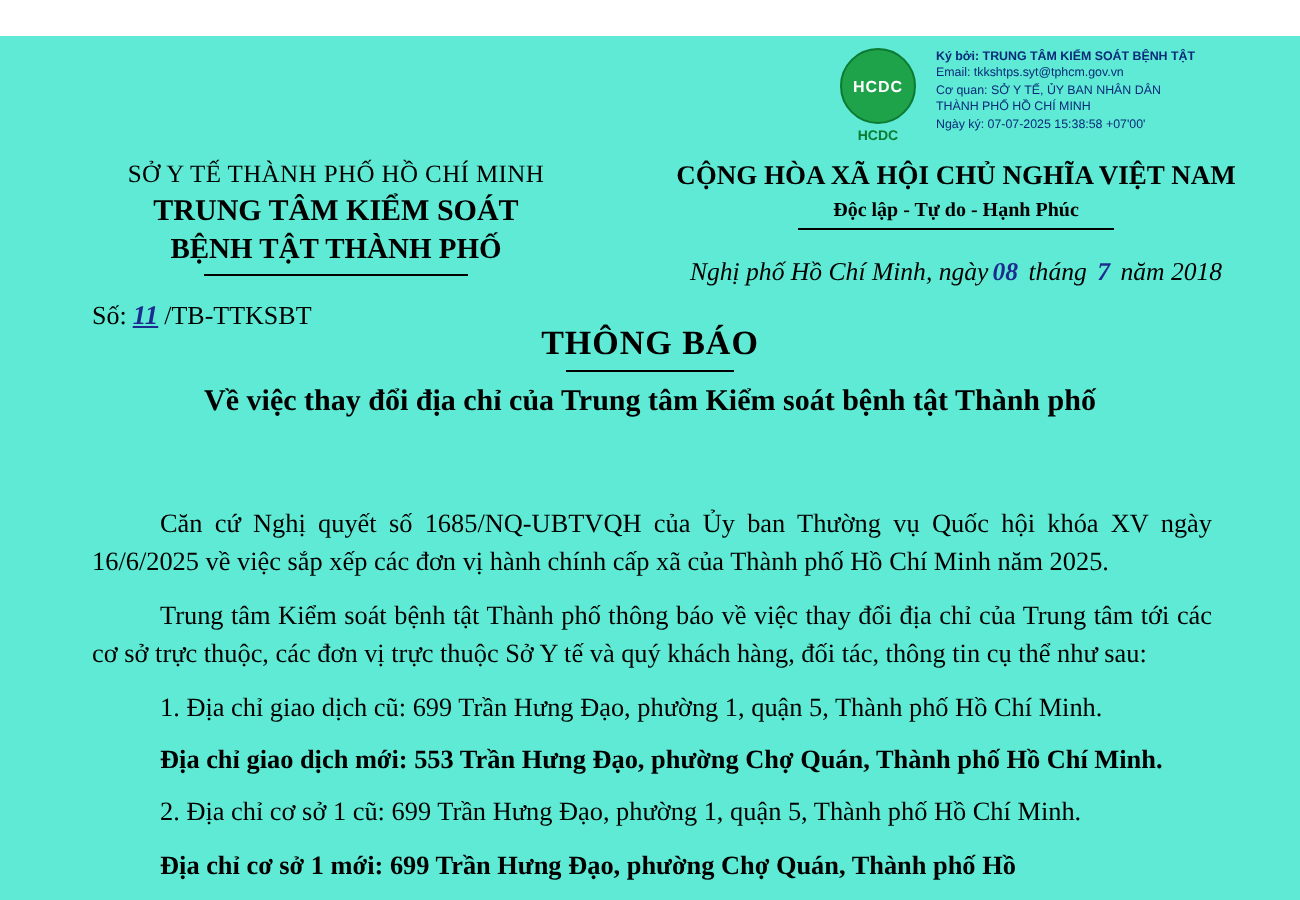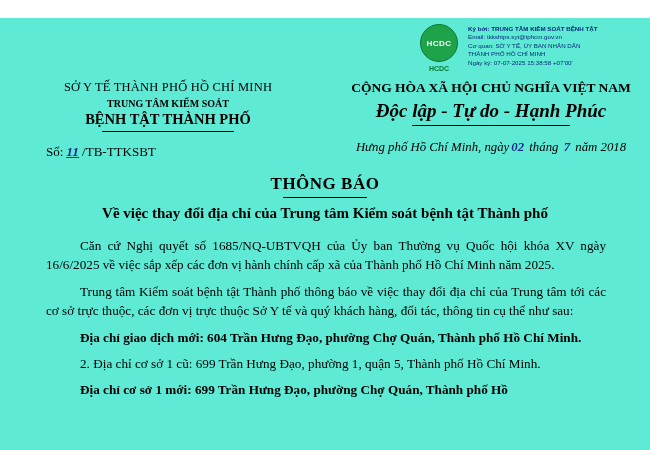--- a/index.html
+++ b/index.html
@@ -95,21 +95,21 @@
     top: 0;
     width: 300px;
     text-align: center;
     font-family: "Liberation Serif", serif;
   }
   .hdr-left .l1 {
     font-size: 12.5px;
     letter-spacing: .2px;
   }
   .hdr-left .l2 {
-    font-size: 10px;
+    font-size: 15px;
     font-weight: bold;
     margin-top: 3px;
   }
   .hdr-left .l3 {
     font-size: 14.5px;
     font-weight: bold;
     margin-top: 2px;
   }
   .hdr-left .underline {
     width: 132px;
@@ -127,33 +127,32 @@
     color: #1d2d8f;
     font-style: italic;
     font-weight: bold;
     font-size: 13.5px;
     padding: 0 3px;
     text-decoration: underline;
   }
 
   .hdr-right {
     position: absolute;
-    left: 331px;
+    left: 318px;
     top: 0;
     width: 320px;
     text-align: center;
   }
   .hdr-right .r1 {
     font-size: 13.5px;
     font-weight: bold;
   }
   .hdr-right .r2 {
-    font-size: 19px;
-    font-weight: bold;
-    font-style: italic;
+    font-size: 10px;
+    font-weight: bold;
     margin-top: 4px;
   }
   .hdr-right .underline2 {
     width: 158px;
     height: 1.3px;
     background: #000;
     margin: 3px auto 0 auto;
   }
   .hdr-right .place {
     margin-top: 14px;
@@ -164,21 +163,21 @@
   .hdr-right .hw {
     color: #1d2d8f;
     font-weight: bold;
     font-style: italic;
     padding: 0 2px;
   }
 
   
   .title-block {
     position: absolute;
-    top: 156px;
+    top: 144px;
     left: 0;
     width: 650px;
     text-align: center;
   }
   .title-main {
     font-size: 17px;
     font-weight: bold;
     letter-spacing: .5px;
   }
   .title-rule {
@@ -189,21 +188,21 @@
   }
   .title-sub {
     font-size: 15px;
     font-weight: bold;
     margin-top: 7px;
   }
 
   
   .body-block {
     position: absolute;
-    top: 218px;
+    top: 234px;
     left: 46px;
     width: 560px;
     font-size: 13.2px;
     line-height: 19.4px;
     text-align: justify;
   }
   .para {
     margin-bottom: 7px;
     text-indent: 34px;
   }
@@ -238,32 +237,33 @@
       <div class="sohieu">
         <span>Số:</span><span class="num">11</span><span>/TB-TTKSBT</span>
       </div>
     </div>
 
     <div class="hdr-right">
       <div class="r1">CỘNG HÒA XÃ HỘI CHỦ NGHĨA VIỆT NAM</div>
       <div class="r2">Độc lập - Tự do - Hạnh Phúc</div>
       <div class="underline2"></div>
       <div class="place">
-        <span>Hưng phố Hồ Chí Minh, ngày</span><span class="hw">02</span> <span>tháng</span> <span class="hw">7</span> <span>năm</span> <span>2018</span>
+        <span>Nghị phố Hồ Chí Minh, ngày</span><span class="hw">08</span> <span>tháng</span> <span class="hw">7</span> <span>năm</span> <span>2018</span>
       </div>
     </div>
   </div>
 
   <div class="title-block">
     <div class="title-main">THÔNG BÁO</div>
     <div class="title-rule"></div>
     <div class="title-sub">Về việc thay đổi địa chỉ của Trung tâm Kiểm soát bệnh tật Thành phố</div>
   </div>
 
   <div class="body-block">
     <div class="para">Căn cứ Nghị quyết số 1685/NQ-UBTVQH của Ủy ban Thường vụ Quốc hội khóa XV ngày 16/6/2025 về việc sắp xếp các đơn vị hành chính cấp xã của Thành phố Hồ Chí Minh năm 2025.</div>
     <div class="para">Trung tâm Kiểm soát bệnh tật Thành phố thông báo về việc thay đổi địa chỉ của Trung tâm tới các cơ sở trực thuộc, các đơn vị trực thuộc Sở Y tế và quý khách hàng, đối tác, thông tin cụ thể như sau:</div>
-    <div class="para b">Địa chỉ giao dịch mới: 604 Trần Hưng Đạo, phường Chợ Quán, Thành phố Hồ Chí Minh.</div>
+    <div class="para">1. Địa chỉ giao dịch cũ: 699 Trần Hưng Đạo, phường 1, quận 5, Thành phố Hồ Chí Minh.</div>
+    <div class="para b">Địa chỉ giao dịch mới: 553 Trần Hưng Đạo, phường Chợ Quán, Thành phố Hồ Chí Minh.</div>
     <div class="para">2. Địa chỉ cơ sở 1 cũ: 699 Trần Hưng Đạo, phường 1, quận 5, Thành phố Hồ Chí Minh.</div>
     <div class="para b">Địa chỉ cơ sở 1 mới: 699 Trần Hưng Đạo, phường Chợ Quán, Thành phố Hồ</div>
   </div>
 
 </div>
 
 </body></html>

